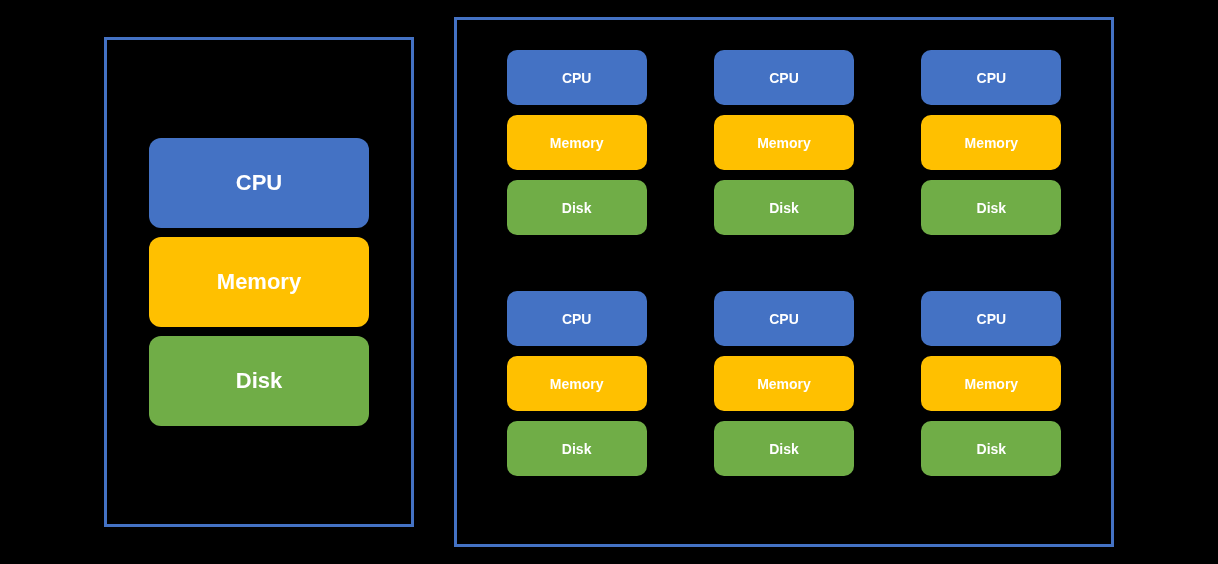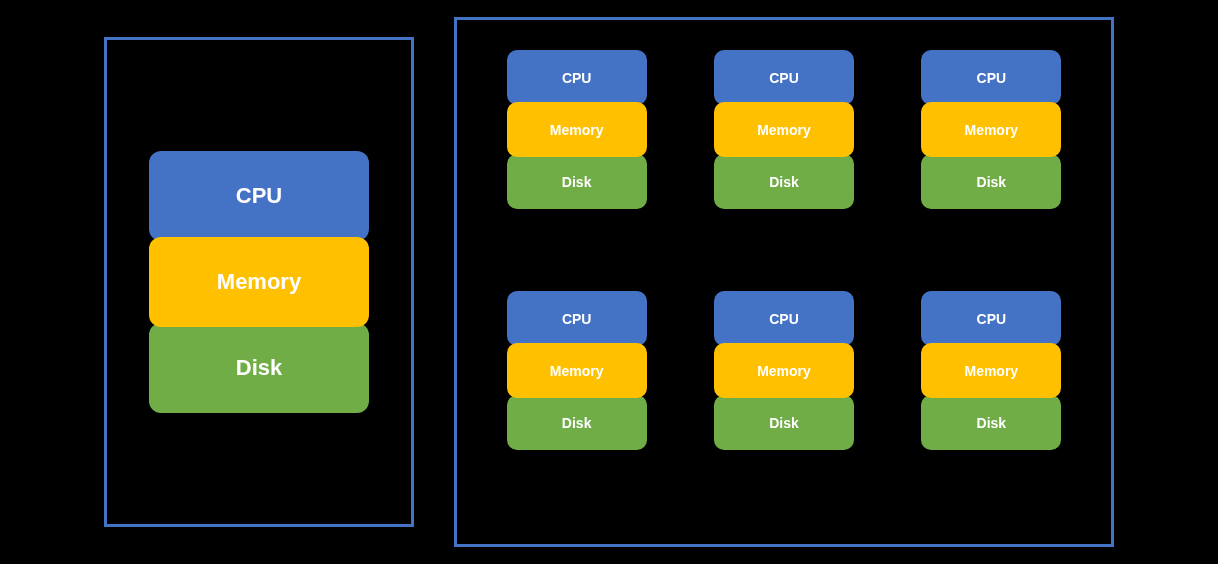--- a/index.html
+++ b/index.html
@@ -48,21 +48,21 @@
       gap: 18px;
       width: 660px;
       height: 530px;
     }
 
     
     .machine-unit {
       display: flex;
       flex-direction: column;
       align-items: center;
-      gap: 0;
+      gap: 13px;
     }
 
     
     .comp-block {
       display: flex;
       align-items: center;
       justify-content: center;
       font-weight: bold;
       color: #fff;
       border-radius: 10px;

